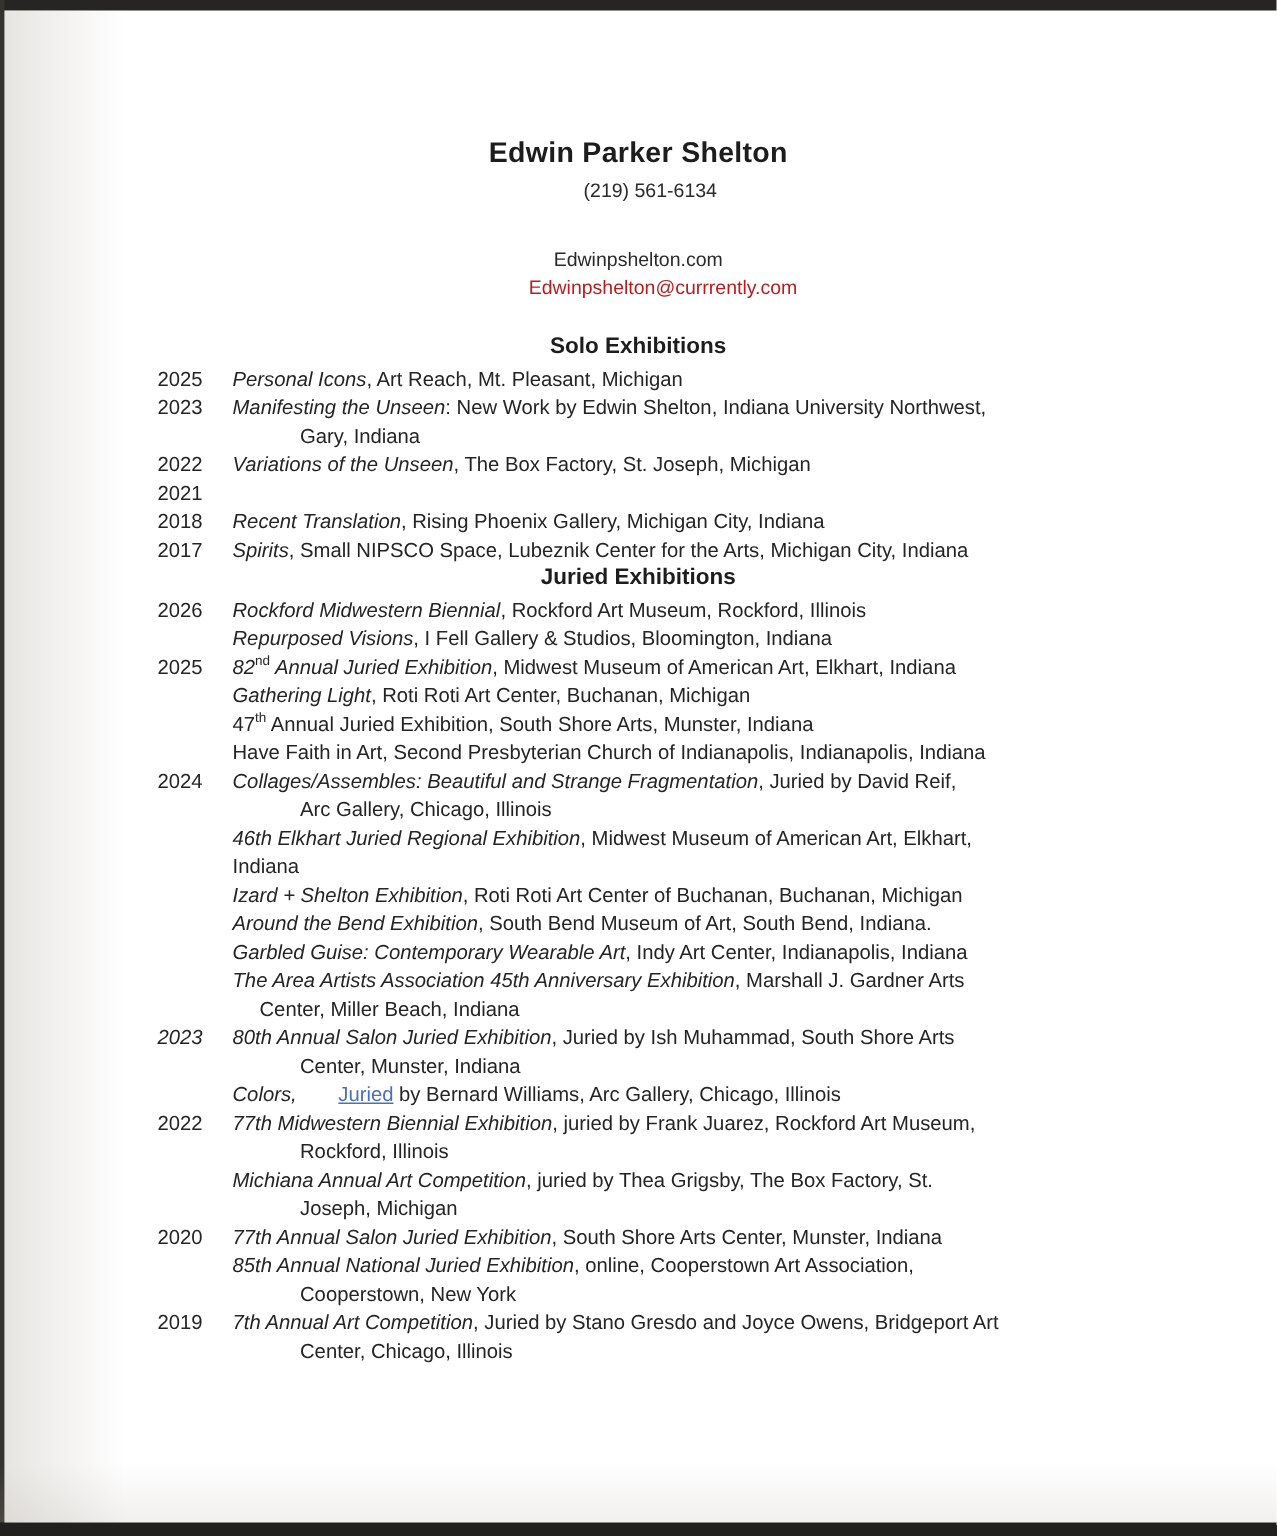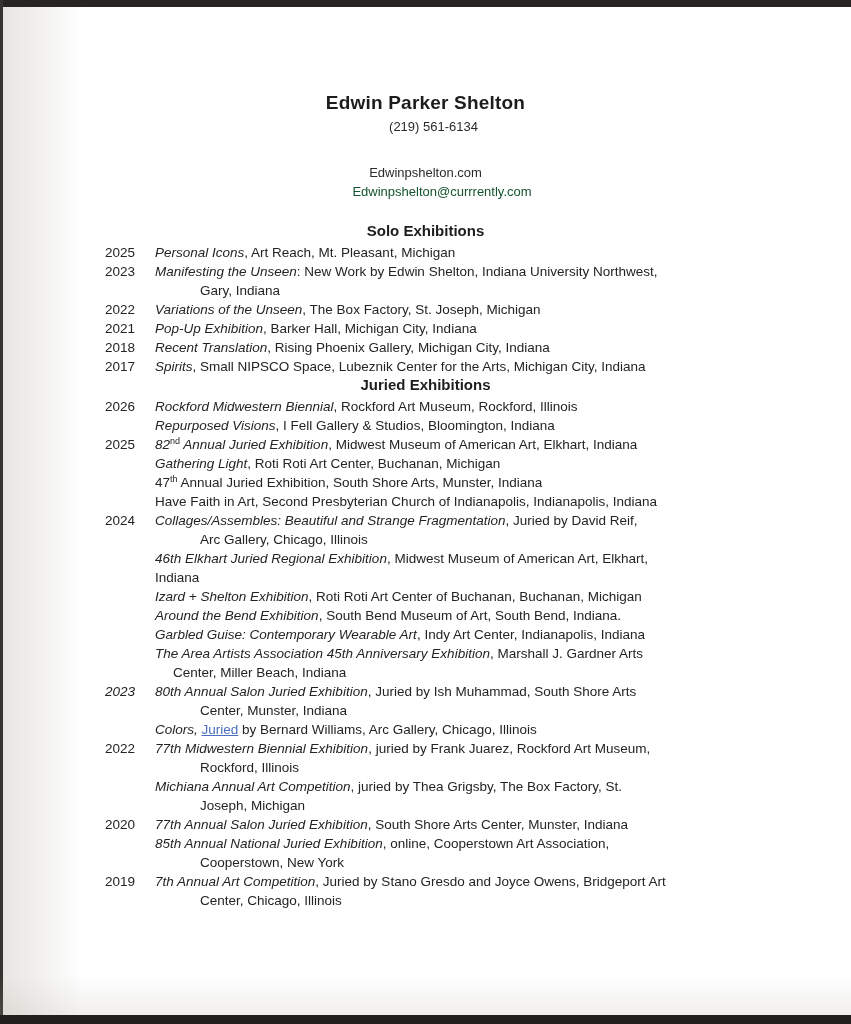--- a/index.html
+++ b/index.html
@@ -54,21 +54,21 @@
 
 <div class="band-top"></div>
 <div class="edge-left"></div>
 <div class="shade-left"></div>
 <div class="shade-bottom"></div>
 
 <div class="doc">
   <div class="name">Edwin Parker Shelton</div>
   <div class="phone">(219) 561-6134</div>
   <div class="website">Edwinpshelton.com</div>
-  <div class="email"><a href="#" id="email-link" style="color: #14532d; margin-left: 33px;">Edwinpshelton@currrently.com</a></div>
+  <div class="email"><a href="#" id="email-link" style="color: #b91c1c; margin-left: 33px;">Edwinpshelton@currrently.com</a></div>
   <div id="sections">
       <div class="section-title first">Solo Exhibitions</div>
       <div class="entries">
         <div class="entry">
           <div class="year">2025</div>
           <div class="lines">
             <div class="line"><span class="seg-i">Personal Icons</span><span class="seg-n">, Art Reach, Mt. Pleasant, Michigan</span></div>
           </div>
         </div>
         <div class="entry">
@@ -79,23 +79,20 @@
           </div>
         </div>
         <div class="entry">
           <div class="year">2022</div>
           <div class="lines">
             <div class="line"><span class="seg-i">Variations of the Unseen</span><span class="seg-n">, The Box Factory, St. Joseph, Michigan</span></div>
           </div>
         </div>
         <div class="entry">
           <div class="year">2021</div>
-          <div class="lines">
-            <div class="line"><span class="seg-i">Pop-Up Exhibition</span><span class="seg-n">, Barker Hall, Michigan City, Indiana</span></div>
-          </div>
         </div>
         <div class="entry">
           <div class="year">2018</div>
           <div class="lines">
             <div class="line"><span class="seg-i">Recent Translation</span><span class="seg-n">, Rising Phoenix Gallery, Michigan City, Indiana</span></div>
           </div>
         </div>
         <div class="entry">
           <div class="year">2017</div>
           <div class="lines">
@@ -183,21 +180,21 @@
         <div class="entry">
           <div class="year italic">2023</div>
           <div class="lines">
             <div class="line"><span class="seg-i">80th Annual Salon Juried Exhibition</span><span class="seg-n">, Juried by Ish Muhammad, South Shore Arts</span></div>
             <div class="line ind1"><span class="seg-n">Center, Munster, Indiana</span></div>
           </div>
         </div>
         <div class="entry">
           <div class="year"></div>
           <div class="lines">
-            <div class="line"><span class="seg-i">Colors,</span><span class="seg-n"> </span><span class="seg-u" style="color: rgb(74, 111, 190);">Juried</span><span class="seg-n"> by Bernard Williams, Arc Gallery, Chicago, Illinois</span></div>
+            <div class="line"><span class="seg-i">Colors,</span><span class="seg-n"> </span><span class="seg-u" style="color: rgb(74, 111, 190); margin-left: 24px;">Juried</span><span class="seg-n"> by Bernard Williams, Arc Gallery, Chicago, Illinois</span></div>
           </div>
         </div>
         <div class="entry">
           <div class="year">2022</div>
           <div class="lines">
             <div class="line"><span class="seg-i">77th Midwestern Biennial Exhibition</span><span class="seg-n">, juried by Frank Juarez, Rockford Art Museum,</span></div>
             <div class="line ind1"><span class="seg-n">Rockford, Illinois</span></div>
           </div>
         </div>
         <div class="entry">

